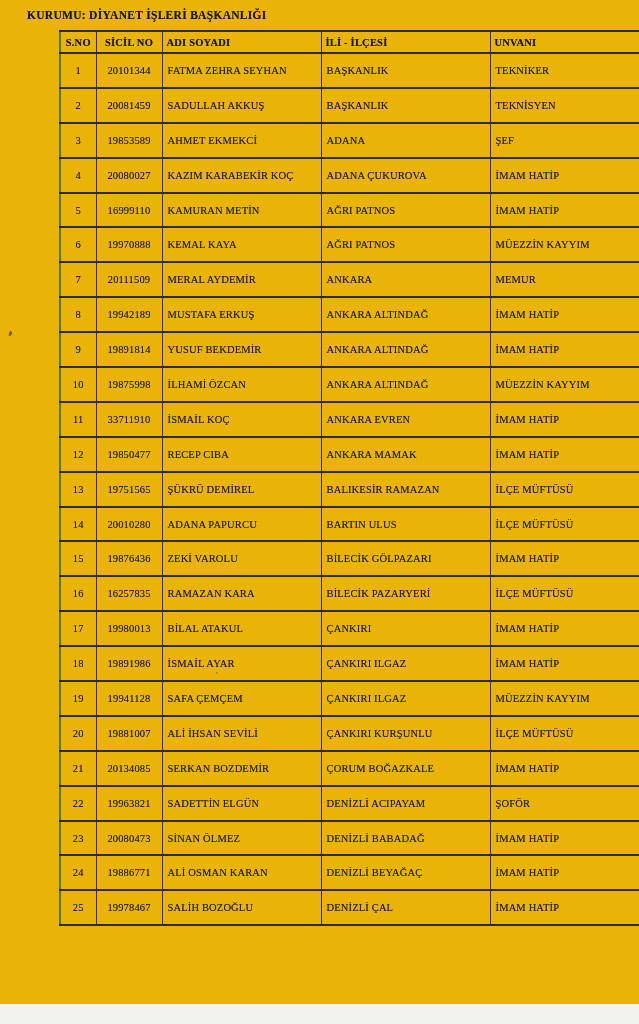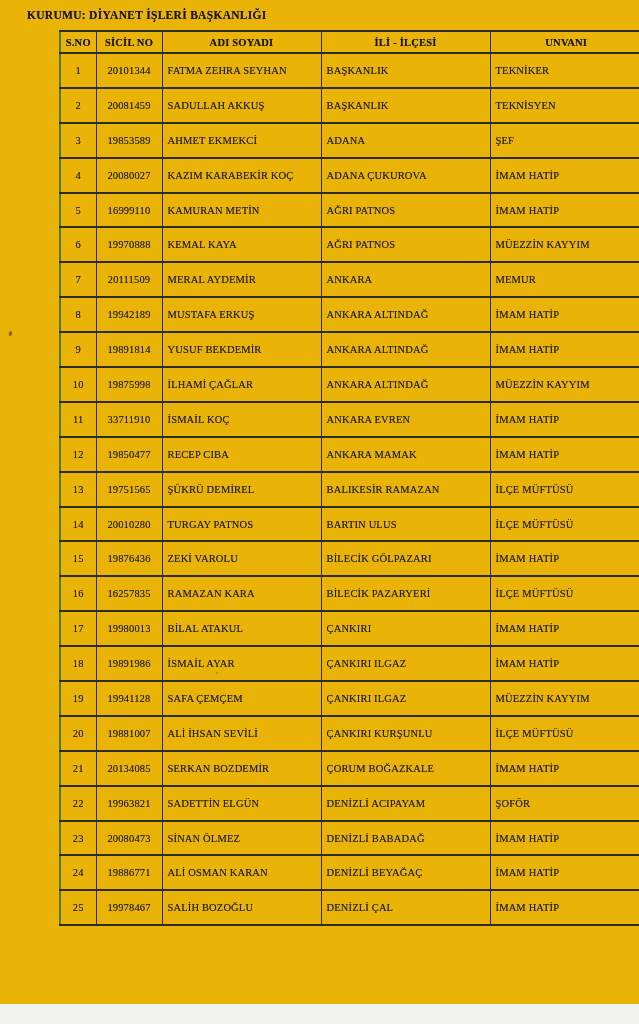--- a/index.html
+++ b/index.html
@@ -60,21 +60,21 @@
   col.col-sno   { width: 36px; }
   col.col-sicil { width: 66px; }
   col.col-adi   { width: 159px; }
   col.col-ili   { width: 169px; }
   col.col-unvan { width: 153px; }
 
   thead th {
     height: 22px;
     font-size: 10.5px;
     font-weight: bold;
-    text-align: center;
+    text-align: left;
     padding: 2px 4px;
     vertical-align: middle;
     letter-spacing: 0.2px;
     color: #141414;
   }
   thead th.center { text-align: center; padding: 2px 1px; }
 
   tbody td {
     height: 34.9px;
     padding: 2px 5px;
@@ -189,21 +189,21 @@
         <tr>
           <td class="c0">9</td>
           <td class="c1">19891814</td>
           <td class="c2">YUSUF BEKDEMİR</td>
           <td class="c3">ANKARA ALTINDAĞ</td>
           <td class="c4">İMAM HATİP</td>
         </tr>
         <tr>
           <td class="c0">10</td>
           <td class="c1">19875998</td>
-          <td class="c2">İLHAMİ ÇAĞLAR</td>
+          <td class="c2">İLHAMİ ÖZCAN</td>
           <td class="c3">ANKARA ALTINDAĞ</td>
           <td class="c4">MÜEZZİN KAYYIM</td>
         </tr>
         <tr>
           <td class="c0">11</td>
           <td class="c1">33711910</td>
           <td class="c2">İSMAİL KOÇ</td>
           <td class="c3">ANKARA EVREN</td>
           <td class="c4">İMAM HATİP</td>
         </tr>
@@ -217,21 +217,21 @@
         <tr>
           <td class="c0">13</td>
           <td class="c1">19751565</td>
           <td class="c2">ŞÜKRÜ DEMİREL</td>
           <td class="c3">BALIKESİR RAMAZAN</td>
           <td class="c4">İLÇE MÜFTÜSÜ</td>
         </tr>
         <tr>
           <td class="c0">14</td>
           <td class="c1">20010280</td>
-          <td class="c2">TURGAY PATNOS</td>
+          <td class="c2">ADANA PAPURCU</td>
           <td class="c3">BARTIN ULUS</td>
           <td class="c4">İLÇE MÜFTÜSÜ</td>
         </tr>
         <tr>
           <td class="c0">15</td>
           <td class="c1">19876436</td>
           <td class="c2">ZEKİ VAROLU</td>
           <td class="c3">BİLECİK GÖLPAZARI</td>
           <td class="c4">İMAM HATİP</td>
         </tr>

